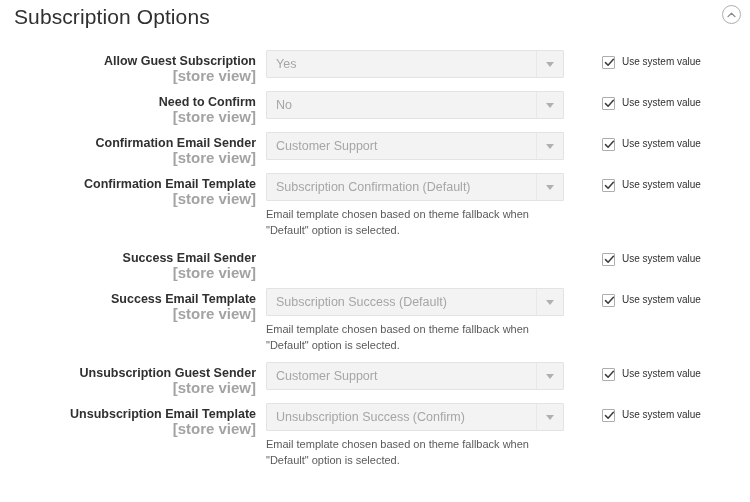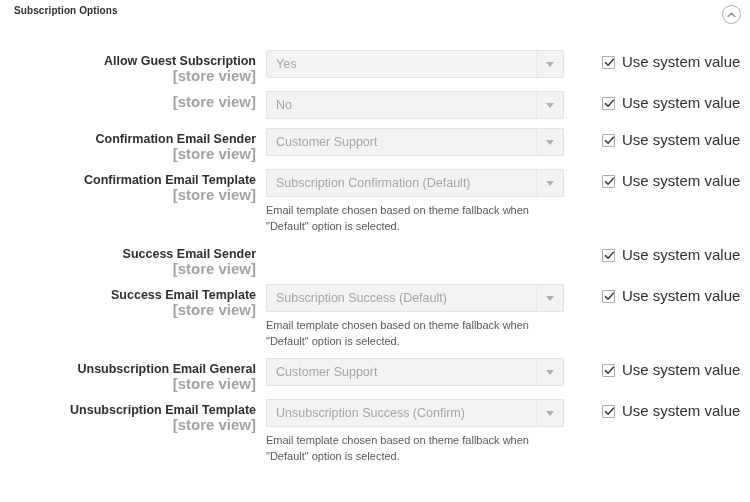--- a/index.html
+++ b/index.html
@@ -19,22 +19,22 @@
   
   .section-header {
     position: relative;
     height: 30px;
     padding: 0;
   }
   .section-title {
     position: absolute;
     left: 14px;
     top: 5px;
-    font-size: 10px;
-    font-weight: 700;
+    font-size: 21px;
+    font-weight: 400;
     color: #303030;
     letter-spacing: 0.1px;
     white-space: nowrap;
     text-align: right;
   }
   .collapse-btn {
     position: absolute;
     right: 9px;
     top: 5px;
     width: 19px;
@@ -153,21 +153,21 @@
     background: #fff;
     box-sizing: border-box;
     border-radius: 1px;
     position: relative;
     margin-right: 7px;
     cursor: pointer;
     flex: none;
   }
   .cb svg { position:absolute; left:1px; top:0px; }
   .sysval-label {
-    font-size: 15px;
+    font-size: 10px;
     color: #303030;
     line-height: 14px;
   }
 </style>
 </head>
 <body>
 
 <div class="section-header">
   <div class="section-title">Subscription Options</div>
   <div class="collapse-btn">
@@ -195,20 +195,21 @@
         <span class="cb">
           <svg width="11" height="11" viewBox="0 0 11 11" aria-hidden="true">
             <path d="M1.5 5.6 L4.1 8.2 L9.4 2.2" fill="none" stroke="#3c3c3c" stroke-width="1.5" stroke-linecap="round" stroke-linejoin="round"></path>
           </svg>
         </span>
         <span class="sysval-label">Use system value</span>
       </div>
     </div>
     <div class="row">
       <div class="label-col">
+        <span class="label-main">Need to Confirm</span>
         <span class="label-scope">[store view]</span>
       </div>
       <div class="field-col">
         <div class="select-wrap">
           <div class="select-box">No</div>
           <span class="select-arrow">
             <i></i>
           </span>
         </div>
       </div>
@@ -298,21 +299,21 @@
         <span class="cb">
           <svg width="11" height="11" viewBox="0 0 11 11" aria-hidden="true">
             <path d="M1.5 5.6 L4.1 8.2 L9.4 2.2" fill="none" stroke="#3c3c3c" stroke-width="1.5" stroke-linecap="round" stroke-linejoin="round"></path>
           </svg>
         </span>
         <span class="sysval-label">Use system value</span>
       </div>
     </div>
     <div class="row">
       <div class="label-col">
-        <span class="label-main">Unsubscription Email General</span>
+        <span class="label-main">Unsubscription Guest Sender</span>
         <span class="label-scope">[store view]</span>
       </div>
       <div class="field-col">
         <div class="select-wrap">
           <div class="select-box">Customer Support</div>
           <span class="select-arrow">
             <i></i>
           </span>
         </div>
       </div>

